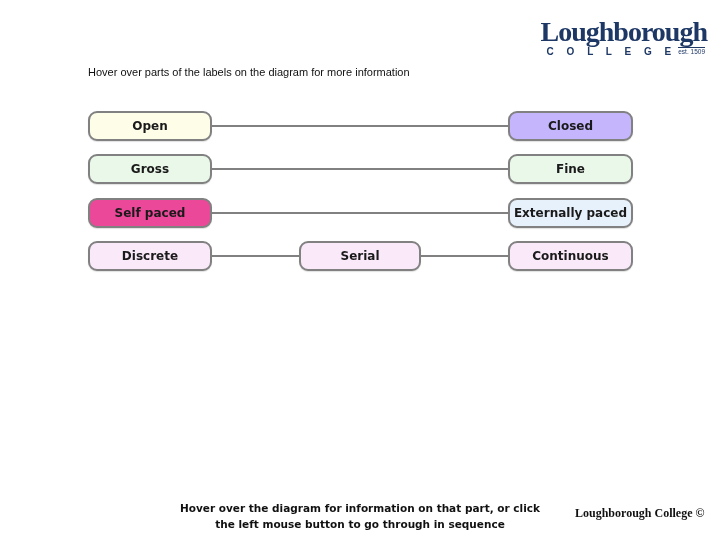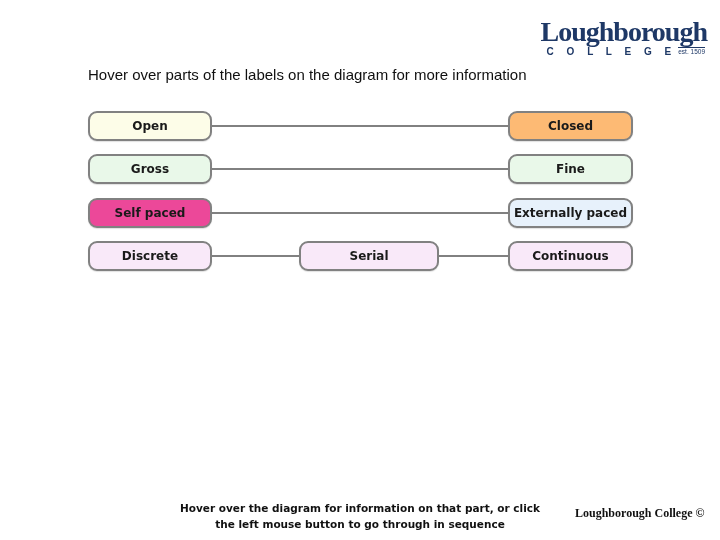--- a/index.html
+++ b/index.html
@@ -18,33 +18,33 @@
     font-family:"Liberation Sans",sans-serif;font-weight:bold;font-size:10px;
     letter-spacing:5px;line-height:1;
   }
   .logo-est{
     font-family:"Liberation Sans",sans-serif;font-size:6.5px;line-height:1;
     border-top:1px solid #1e3866;padding-top:1px;margin-left:2px;margin-bottom:0px;
   }
   
   .title{
     position:absolute;left:88px;top:66px;width:600px;
-    font-size:15px;color:#101010;white-space:nowrap;
+    font-size:11px;color:#101010;white-space:nowrap;
   }
   
   .node{
     position:absolute;height:30px;box-sizing:border-box;
     border:2px solid #818181;border-radius:9px;
     display:flex;align-items:center;justify-content:center;
     font-family:"DejaVu Sans",sans-serif;font-weight:bold;font-size:12px;color:#1a1a1a;
     box-shadow:0 1px 1px rgba(0,0,0,0.12);
   }
   .colL{left:88px;width:124px;}
   .colR{left:508px;width:125px;}
-  .colM{left:299px;width:140px;}
+  .colM{left:299px;width:122px;}
   .row0{top:111px;} .row1{top:154px;} .row2{top:198px;} .row3{top:241px;}
   
   .connector{position:absolute;height:2px;background:#818181;}
   .conn0{top:125px;left:210px;width:300px;}
   .conn1{top:168px;left:210px;width:300px;}
   .conn2{top:212px;left:210px;width:300px;}
   .conn3a{top:255px;left:210px;width:91px;}
   .conn3b{top:255px;left:419px;width:91px;}
   
   .footer-note{
@@ -69,21 +69,21 @@
     <div class="logo-sub">
       <span class="logo-college">C O L L E G E</span>
       <span class="logo-est">est. 1509</span>
     </div>
   </div>
 
   <div class="title">Hover over parts of the labels on the diagram for more information</div>
 
   <div class="connector conn0"></div>
   <div class="node colL row0" style="background-color: rgb(253, 253, 232);">Open</div>
-  <div class="node colR row0" style="background-color: #fdba74;">Closed</div>
+  <div class="node colR row0" style="background-color: #c4b5fd;">Closed</div>
 
   <div class="connector conn1"></div>
   <div class="node colL row1" style="background-color: rgb(233, 248, 233);">Gross</div>
   <div class="node colR row1" style="background-color: rgb(233, 248, 233);">Fine</div>
 
   <div class="connector conn2"></div>
   <div class="node colL row2" style="background-color: #ec4899;">Self paced</div>
   <div class="node colR row2" style="background-color: rgb(231, 241, 251);">Externally paced</div>
 
   <div class="connector conn3a"></div>

